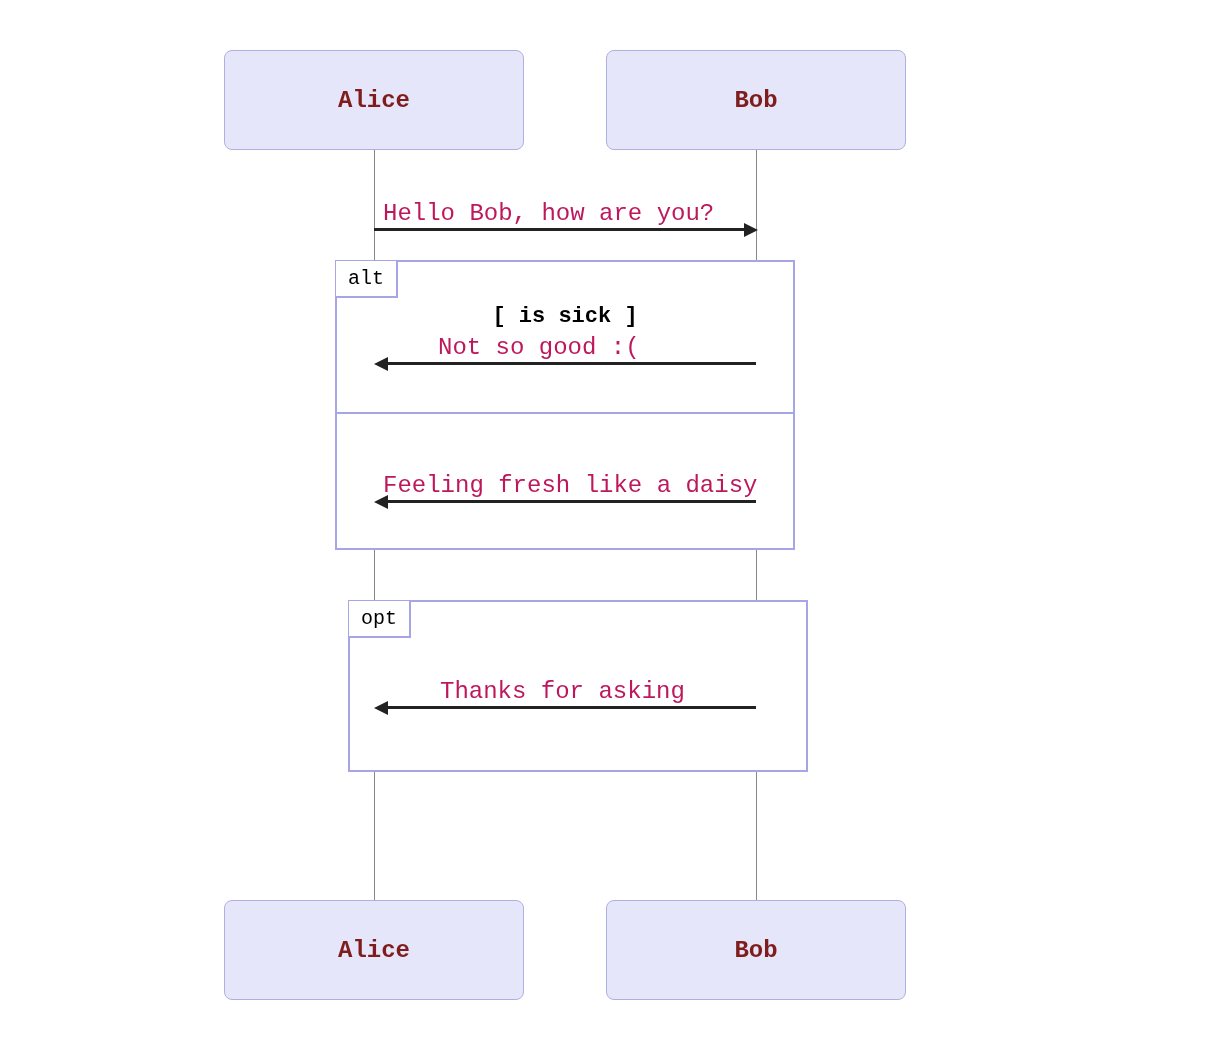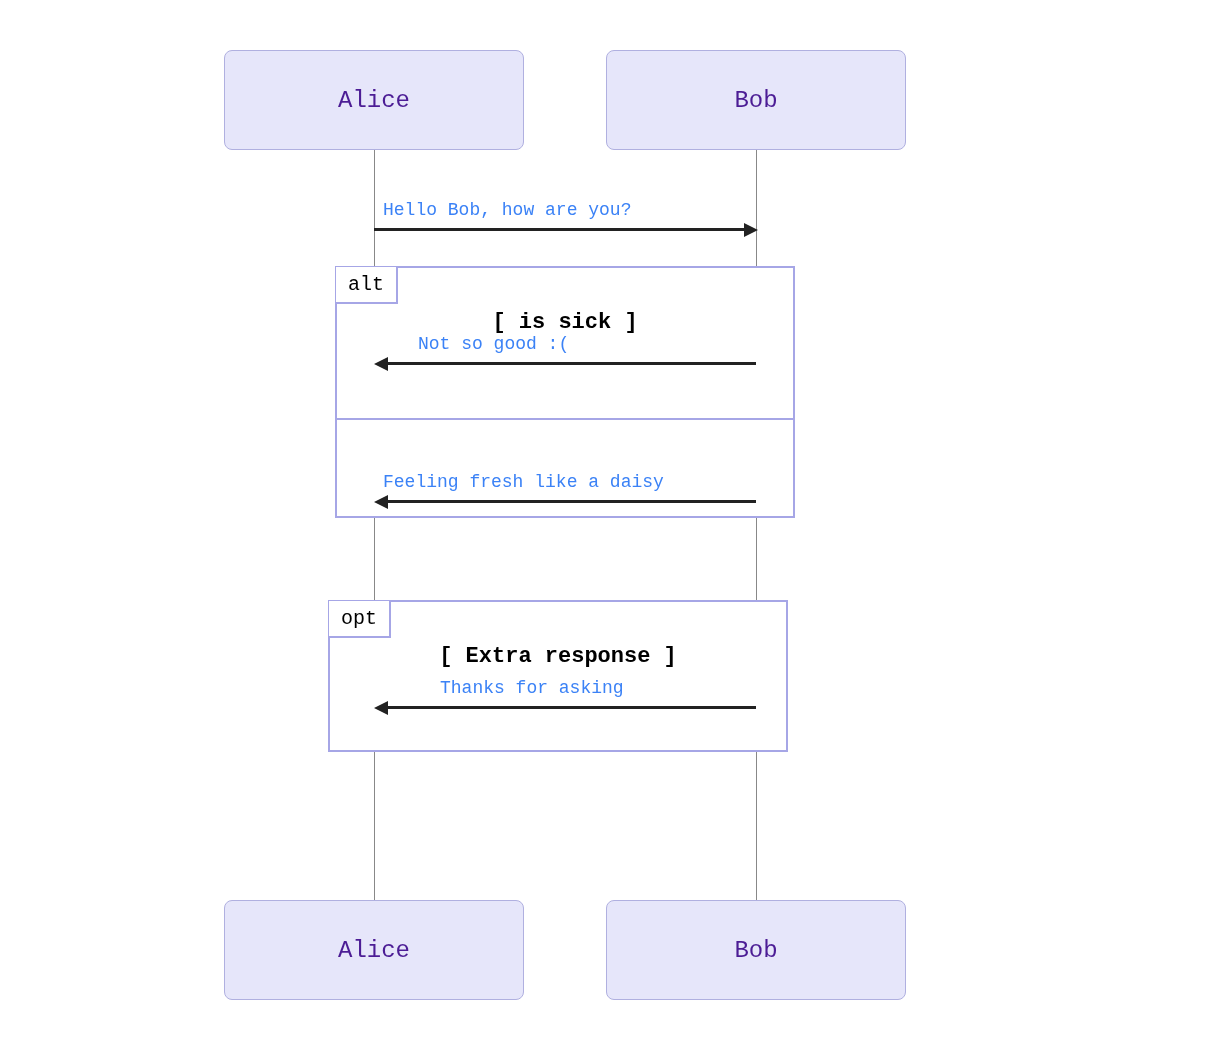--- a/index.html
+++ b/index.html
@@ -15,22 +15,23 @@
       position: absolute;
       width: 300px;
       height: 100px;
       background: #e6e6fa;
       border: 1.5px solid #b0b0e0;
       border-radius: 8px;
       display: flex;
       align-items: center;
       justify-content: center;
       font-size: 24px;
-      color: #4c1d95;
+      color: #7f1d1d;
       box-sizing: border-box;
+      font-weight: bold;
     }
     .lifeline {
       position: absolute;
       width: 1px;
       background: #888;
       top: 150px;
       height: 750px;
     }
     .frag-box {
       position: absolute;
@@ -60,22 +61,22 @@
     .cond-text {
       position: absolute;
       width: 100%;
       text-align: center;
       font-size: 22px;
       color: #000;
       font-weight: bold;
     }
     .msg-text {
       position: absolute;
-      font-size: 18px;
-      color: #3b82f6;
+      font-size: 24px;
+      color: #be185d;
       white-space: nowrap;
     }
     .arrow-line {
       position: absolute;
       height: 3px;
       background: #222;
     }
     .arrow-head-right {
       position: absolute;
       width: 0;
@@ -103,37 +104,36 @@
   <span>Alice</span>
 </div>
 <div class="actor-box" style="left:606px; top:50px;">
   <span>Bob</span>
 </div>
 
 <div class="msg-text" style="left:383px; top:200px;">Hello Bob, how are you?</div>
 <div class="arrow-line" style="left:374px; top:228px; width:370px;"></div>
 <div class="arrow-head-right" style="left:744px; top:222.5px;"></div>
 
-<div class="frag-box" style="left:335px; top:260px; width:460px; height:252px;margin-top:6px;">
+<div class="frag-box" style="left:335px; top:260px; width:460px; height:290px;">
   <div class="frag-label">alt</div>
   <div class="cond-text" style="top:42px;">[ is sick ]</div>
   <div class="frag-divider" style="top:150px;"></div>
 </div>
 
-<div class="msg-text" style="left:418px; top:334px;">Not so good :(</div>
+<div class="msg-text" style="left:438px; top:334px;">Not so good :(</div>
 <div class="arrow-line" style="left:386px; top:362px; width:370px;"></div>
 <div class="arrow-head-left" style="left:374px; top:356.5px;"></div>
 
 <div class="msg-text" style="left:383px; top:472px;text-align:right;">Feeling fresh like a daisy</div>
 <div class="arrow-line" style="left:386px; top:500px; width:370px;"></div>
 <div class="arrow-head-left" style="left:374px; top:494.5px;"></div>
 
-<div class="frag-box" style="left:328px; top:600px; width:460px; height:152px;">
+<div class="frag-box" style="left:348px; top:600px; width:460px; height:172px;padding-left:33px;">
   <div class="frag-label">opt</div>
-  <div class="cond-text" style="top:42px;">[ Extra response ]</div>
 </div>
 
 <div class="msg-text" style="left:440px; top:678px;">Thanks for asking</div>
 <div class="arrow-line" style="left:386px; top:706px; width:370px;"></div>
 <div class="arrow-head-left" style="left:374px; top:700.5px;"></div>
 
 <div class="actor-box" style="left:224px; top:900px;">
   <span>Alice</span>
 </div>
 <div class="actor-box" style="left:606px; top:900px;">

